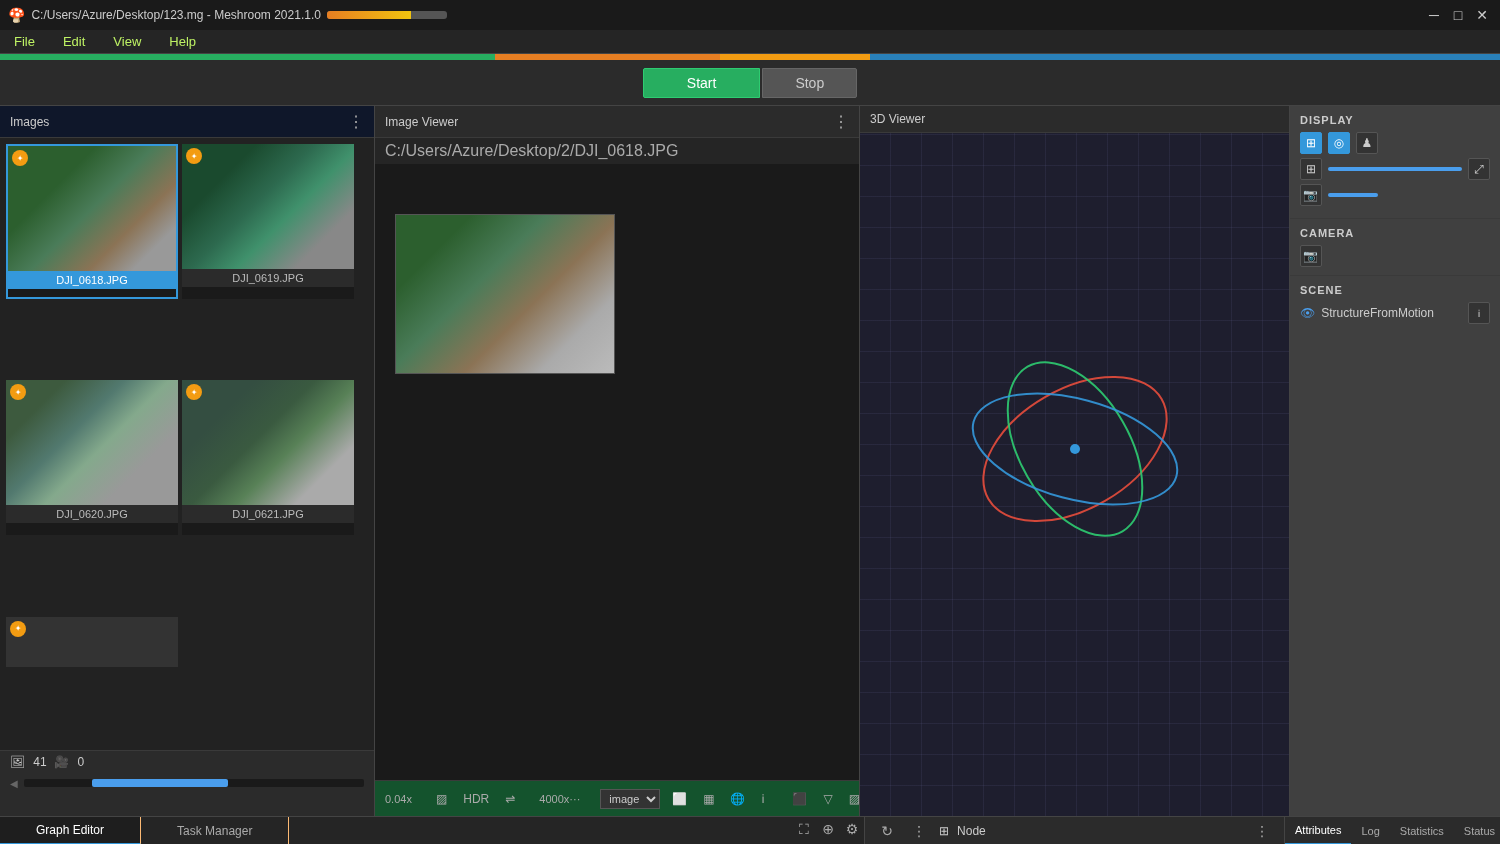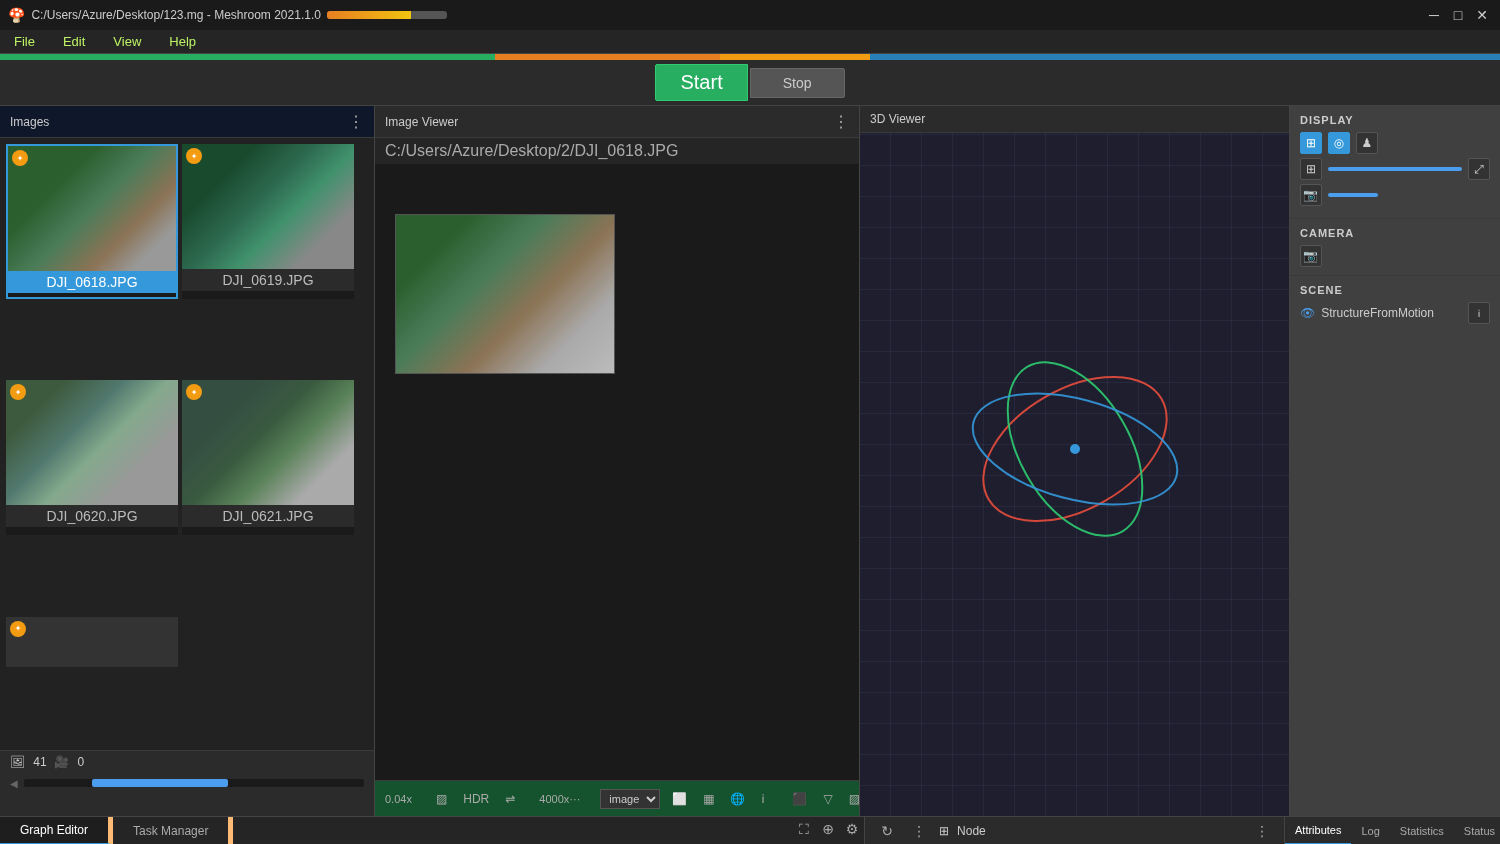--- a/index.html
+++ b/index.html
@@ -22,36 +22,36 @@
 
     
     #colorbar { width: 100%; height: 6px; background: #222; display: flex; }
     .cb1 { width: 33%; background: #27ae60; }
     .cb2 { width: 15%; background: #e67e22; }
     .cb3 { width: 10%; background: #f39c12; }
     .cb4 { flex: 1; background: #2980b9; }
 
     
     #startbar { width: 100%; height: 46px; background: #2b2b2b; display: flex; align-items: center; justify-content: center; gap: 2px; border-bottom: 1px solid #444; }
-    .btn-start { background: #27ae60; border: 1px solid #2ecc71; color: #fff; padding: 6px 24px; font-size: 20px; cursor: pointer; border-radius: 2px 0 0 2px; }
+    .btn-start { background: #27ae60; border: 1px solid #2ecc71; color: #fff; padding: 6px 43px; font-size: 14px; cursor: pointer; border-radius: 2px 0 0 2px; }
     .btn-stop { background: #555; border: 1px solid #666; color: #ccc; padding: 6px 32px; font-size: 14px; cursor: pointer; border-radius: 0 2px 2px 0; }
 
     
     #main { display: flex; width: 100%; height: calc(844px - 30px - 24px - 6px - 46px - 28px); }
 
     
     #left-panel { width: 375px; min-width: 375px; display: flex; flex-direction: column; border-right: 1px solid #444; }
     #left-top { flex: 1; overflow: hidden; }
     #images-header { display: flex; align-items: center; justify-content: space-between; padding: 6px 10px; background: #0f172a; border-bottom: 1px solid #3a3a3a; }
     .panel-menu-btn { background: none; border: none; color: #aaa; cursor: pointer; font-size: 16px; }
     #images-grid { display: flex; flex-wrap: wrap; gap: 4px; padding: 6px; background: #222; overflow-y: auto; height: calc(100% - 32px); }
     .img-thumb { width: 172px; height: 155px; background: #1a1a1a; cursor: pointer; position: relative; }
     .img-thumb.selected { border: 2px solid #3498db; }
     .img-thumb-img { width: 100%; height: 125px; background: #333; object-fit: cover; position: relative; overflow: hidden; }
-    .img-thumb-label { text-align: center; padding: 3px 2px; font-size: 14px; color: #bbb; background: #2b2b2b; }
+    .img-thumb-label { text-align: center; padding: 3px 2px; font-size: 11px; color: #bbb; background: #2b2b2b; }
     .img-thumb.selected .img-thumb-label { background: #3498db; color: #fff; }
     .img-icon { position: absolute; top: 4px; left: 4px; width: 16px; height: 16px; background: #f39c12; border-radius: 50%; display: flex; align-items: center; justify-content: center; font-size: 8px; color: #fff; }
 
     #left-bottom { height: 66px; border-top: 1px solid #3a3a3a; display: flex; flex-direction: column; }
     #images-count-row { display: flex; align-items: center; gap: 8px; padding: 4px 10px; }
     #images-scroll-bar { height: 20px; padding: 0 10px; display: flex; align-items: center; gap: 6px; }
     .scroll-track { flex: 1; height: 8px; background: #1a1a1a; border-radius: 2px; overflow: hidden; }
     .scroll-thumb { width: 40%; height: 100%; background: #4a9eed; border-radius: 2px; margin-left: 20%; }
 
     
@@ -87,21 +87,21 @@
     #scene-title { font-size: 11px; color: #ccc; font-weight: bold; letter-spacing: 1px; margin-bottom: 6px; }
     .scene-item { display: flex; align-items: center; gap: 6px; }
     .scene-eye { color: #4a9eed; font-size: 12px; }
 
     
     #bottom-area { display: flex; width: 100%; height: 210px; border-top: 1px solid #444; }
 
     
     #graph-panel { flex: 1; background: #1e1e1e; display: flex; flex-direction: column; border-right: 1px solid #444; }
     #graph-tabs { height: 28px; display: flex; background: #252525; border-bottom: 1px solid #3a3a3a; }
-    .graph-tab { padding: 0 20px; height: 28px; display: flex; align-items: center; font-size: 12px; cursor: pointer; color: #aaa; border-right: 5px solid #fdba74; }
+    .graph-tab { padding: 0 36px; height: 28px; display: flex; align-items: center; font-size: 12px; cursor: pointer; color: #aaa; border-right: 1px solid #fdba74; }
     .graph-tab.active { color: #fff; background: #1e1e1e; border-bottom: 2px solid #3498db; }
 
     
     #node-panel { width: 420px; min-width: 420px; background: #252525; display: flex; flex-direction: column; border-right: 1px solid #444; }
     #node-panel-header { height: 28px; display: flex; align-items: center; padding: 0 10px; gap: 8px; background: #2b2b2b; border-bottom: 1px solid #3a3a3a; }
 
     
     #attrs-panel { width: 215px; background: #252525; display: flex; flex-direction: column; }
     #attrs-tabs { height: 28px; display: flex; background: #2b2b2b; border-bottom: 1px solid #3a3a3a; }
     .attr-tab { padding: 0 10px; height: 28px; display: flex; align-items: center; font-size: 11px; cursor: pointer; color: #aaa; }

